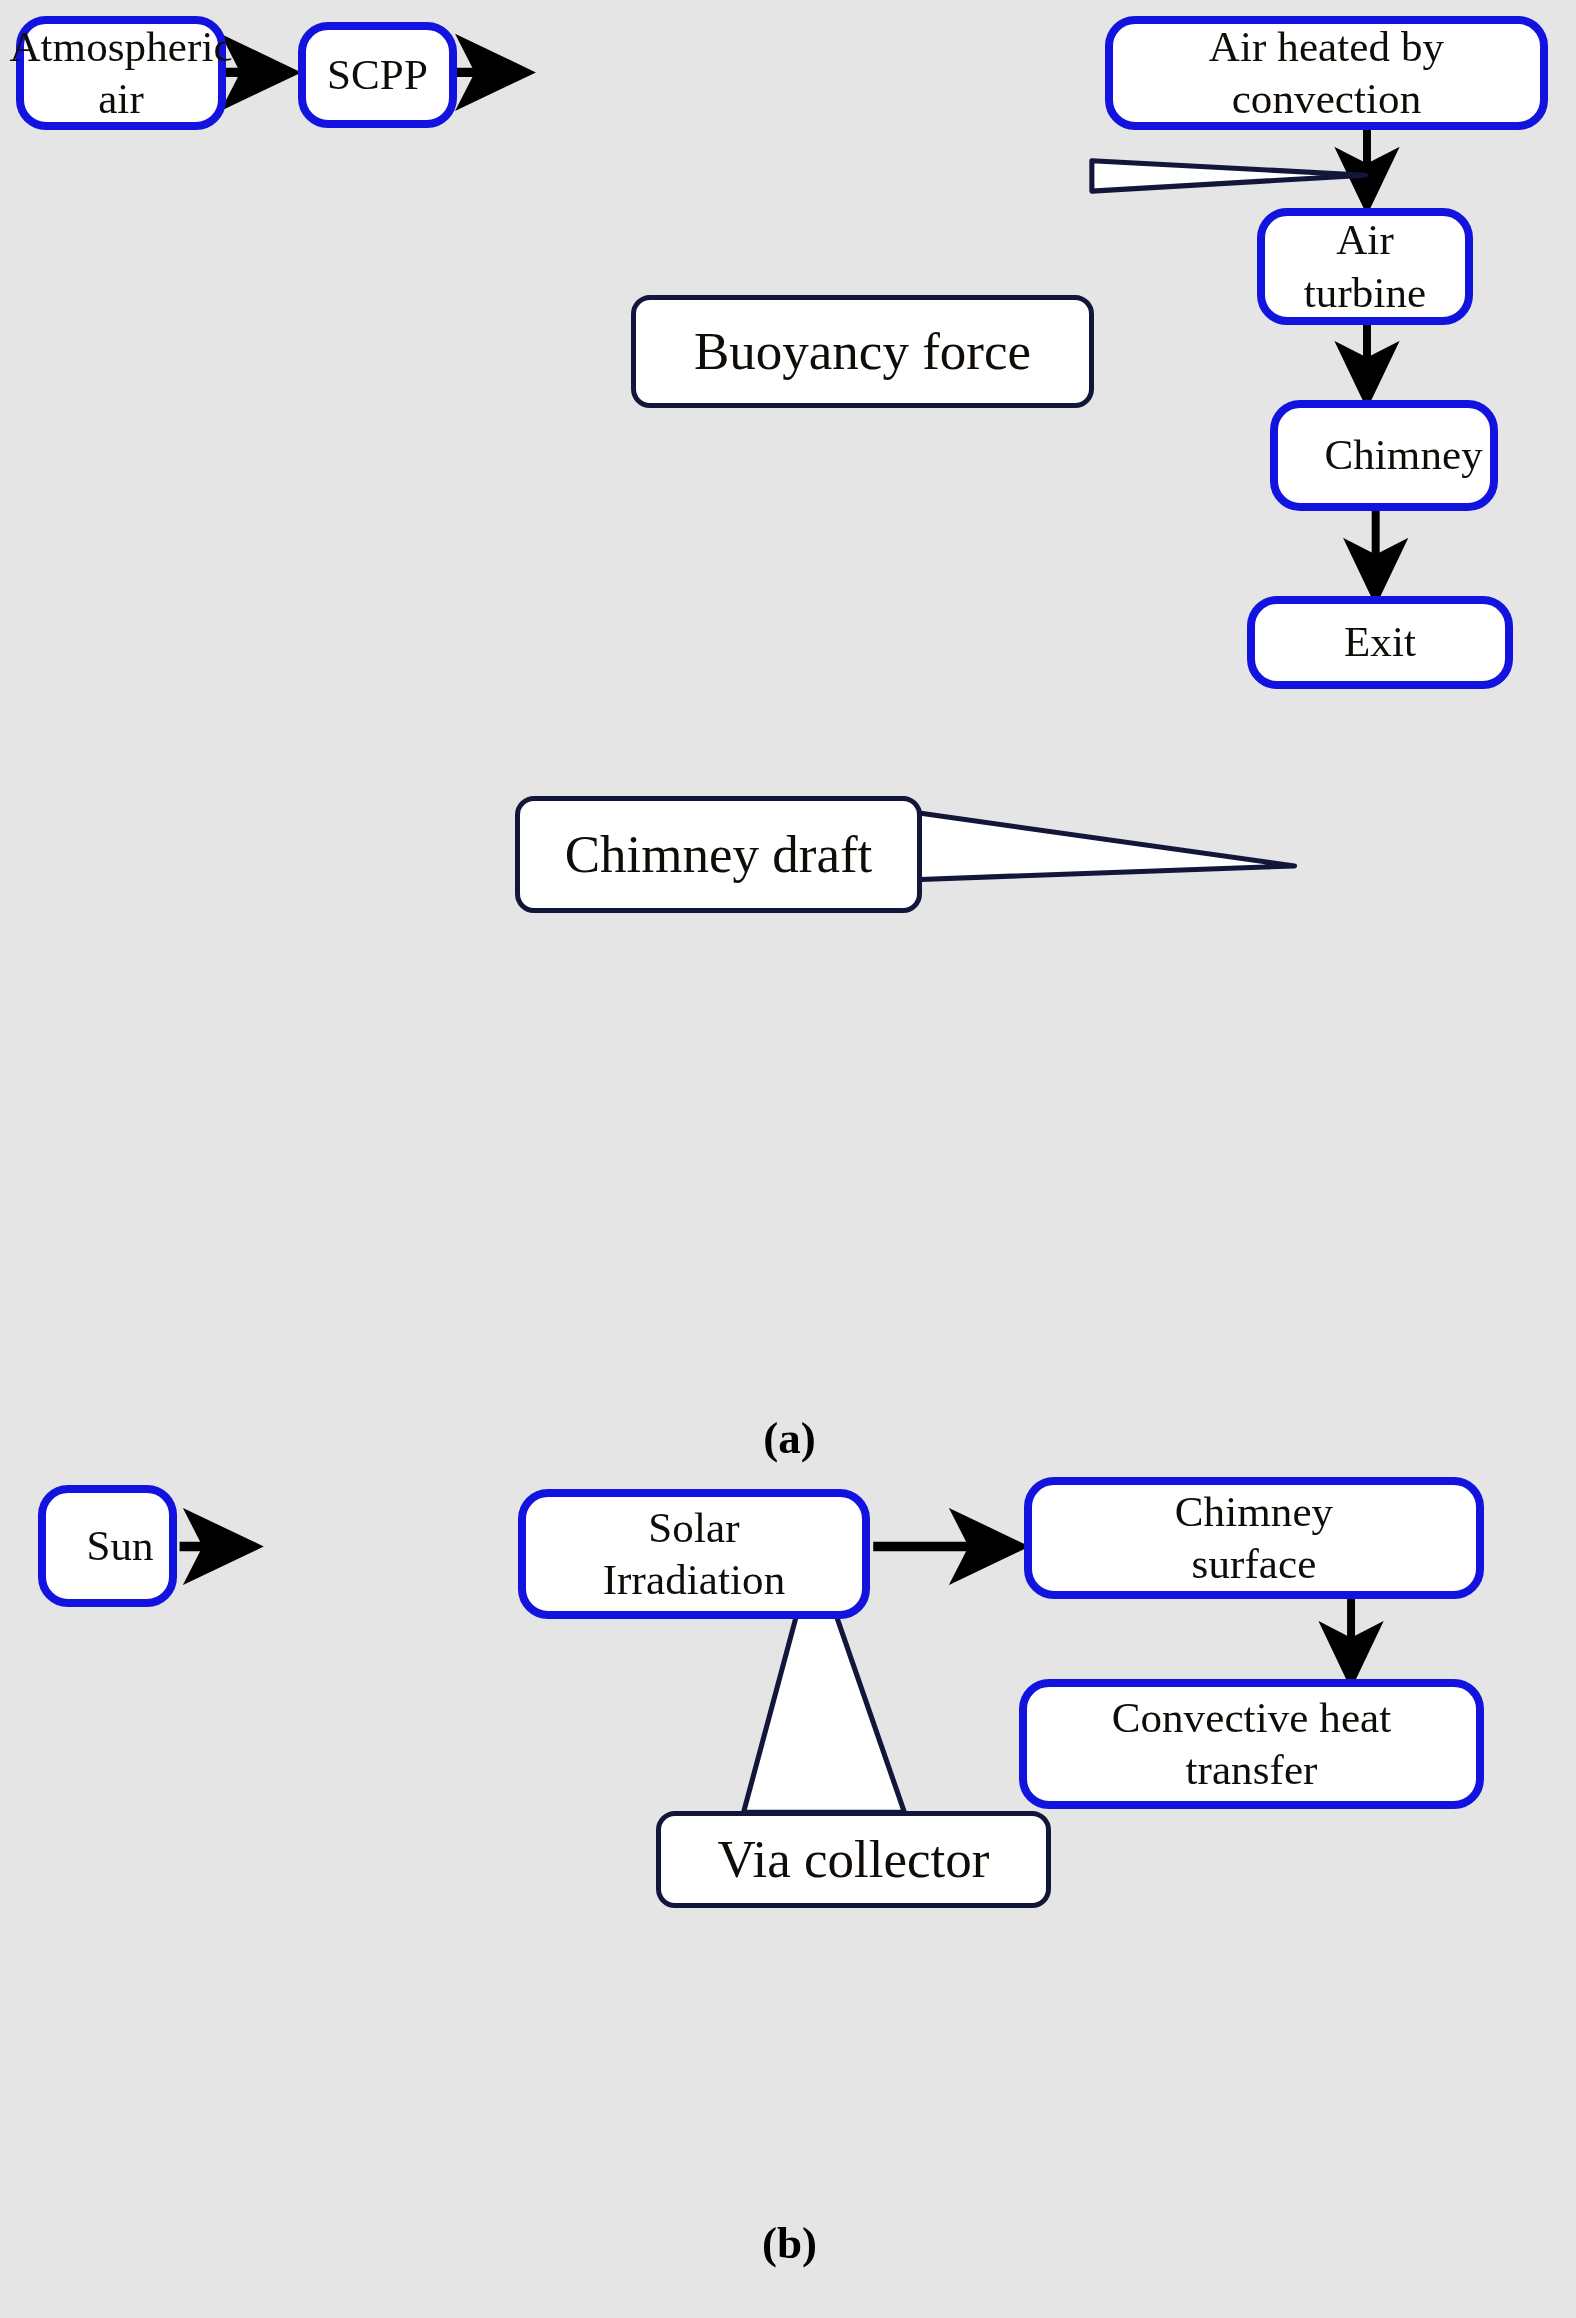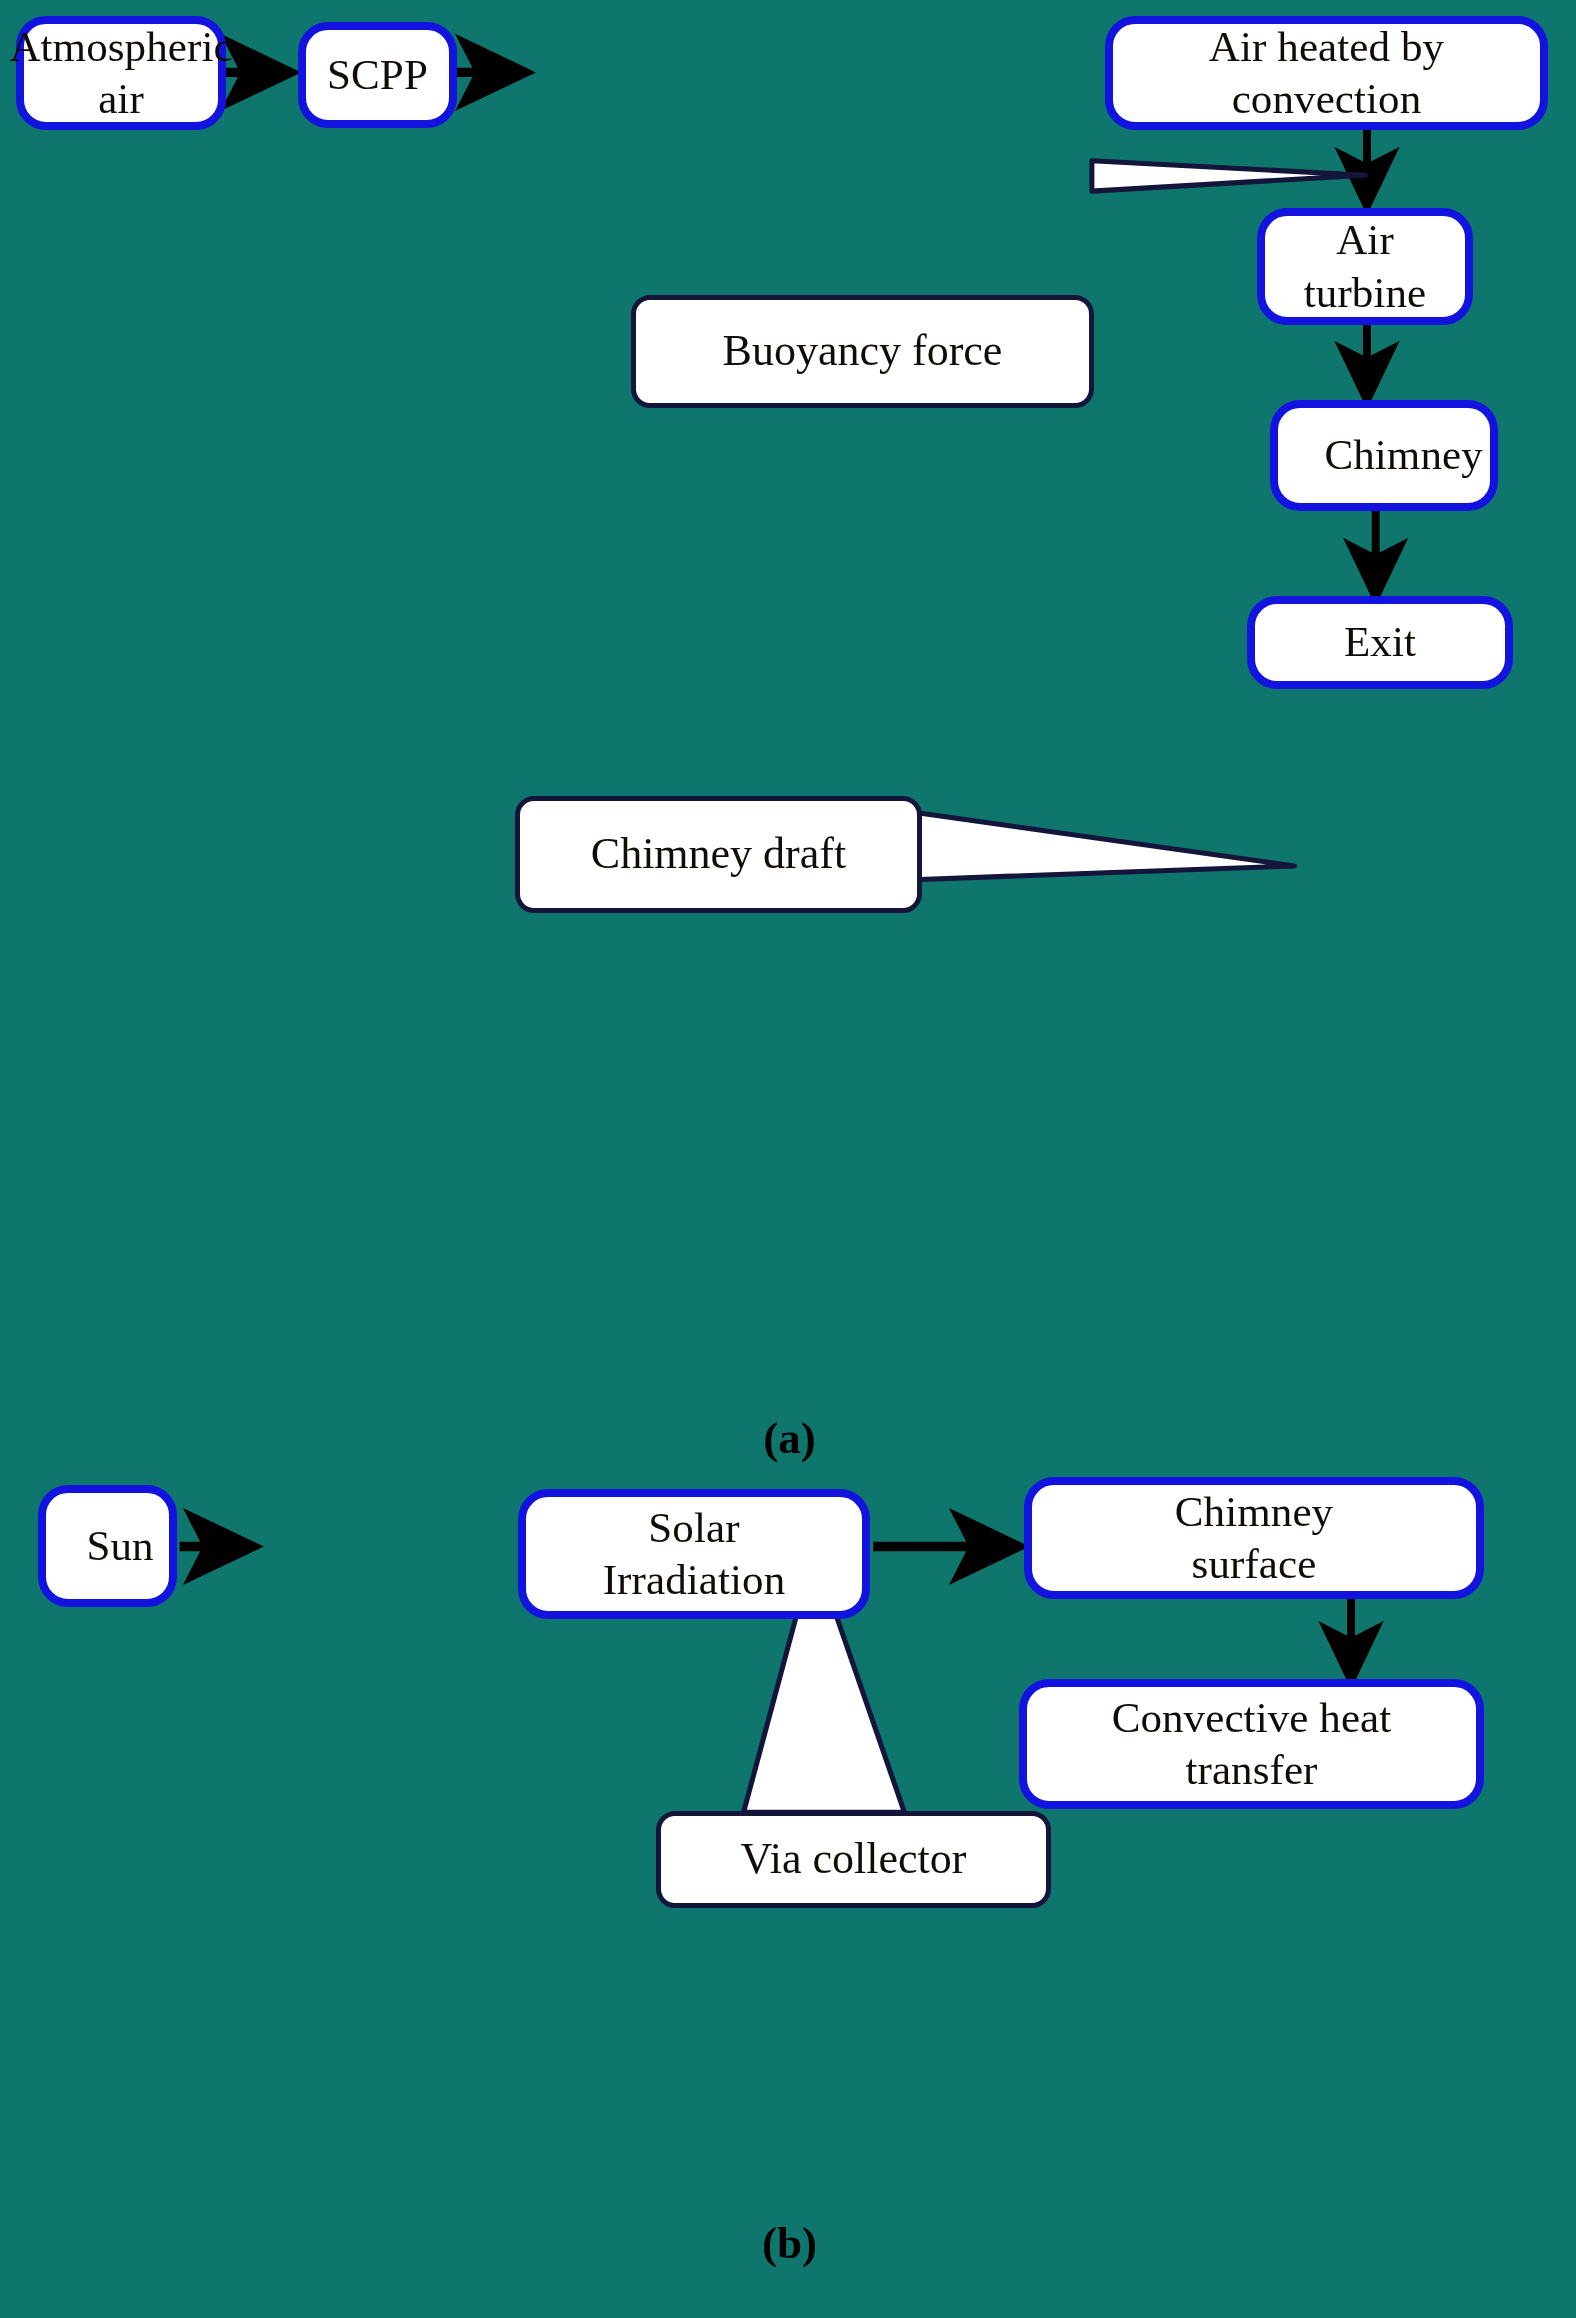--- a/index.html
+++ b/index.html
@@ -4,21 +4,21 @@
 <style>
   html, body {
     margin: 0;
     padding: 0;
     background: #ffffff;
   }
   #canvas {
     position: relative;
     width: 1577px;
     height: 2319px;
-    background: #0f766e;
+    background: #e5e5e5;
     font-family: "Liberation Serif", "DejaVu Serif", serif;
     overflow: hidden;
   }
   #svg-layer {
     position: absolute;
     left: 0;
     top: 0;
     width: 1577px;
     height: 2319px;
   }
@@ -47,21 +47,21 @@
     position: absolute;
     box-sizing: border-box;
     border: 5px solid #13153b;
     border-radius: 19px;
     background: #ffffff;
     display: flex;
     align-items: center;
     justify-content: center;
     text-align: center;
     color: #100c08;
-    font-size: 44px;
+    font-size: 53px;
     line-height: 1.15;
     z-index: 4;
   }
   .panel-label {
     position: absolute;
     font-family: "Liberation Serif", "DejaVu Serif", serif;
     font-weight: bold;
     font-size: 45px;
     color: #000000;
     text-align: center;

